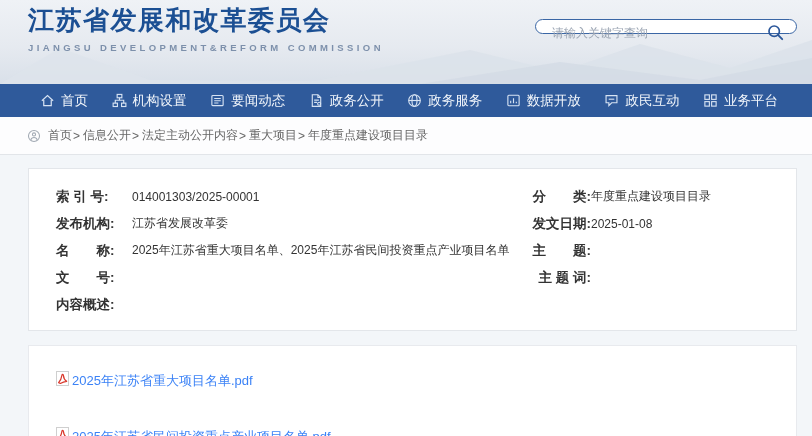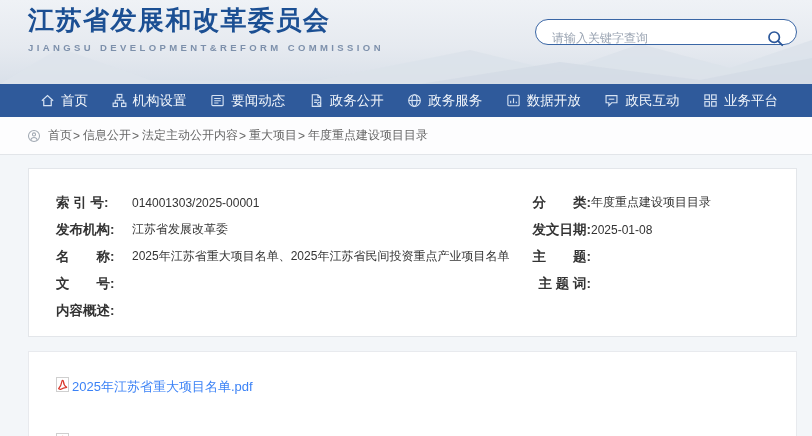--- a/index.html
+++ b/index.html
@@ -6,21 +6,21 @@
   html,body { width:812px; height:436px; overflow:hidden;
     font-family:"Liberation Sans","DejaVu Sans",sans-serif; background:#f3f6f9; }
 
   
   .header { position:relative; height:84px;
     background:linear-gradient(180deg,#eff2f6 0%,#e6eaf0 55%,#d9e0e9 100%); overflow:hidden; }
   .mountains { position:absolute; left:0; bottom:0; width:812px; height:84px; }
   .brand { position:absolute; left:28px; top:5px; }
   .brand-title { font-size:26px; font-weight:bold; color:#1b4f93; letter-spacing:1.5px; line-height:30px; }
   .brand-sub { margin-top:7px; font-size:9.5px; color:#7d90ab; letter-spacing:3.4px; font-weight:bold; }
-  .searchbox { position:absolute; right:15px; top:19px; width:262px; height:26px;
+  .searchbox { position:absolute; right:15px; top:19px; width:262px; height:15px;
     background:#fff; border:1px solid #3a66a5; border-radius:15px;
     display:flex; align-items:center; padding:12px 12px 0 16px; }
   .searchbox input { flex:1; border:none; outline:none; font-size:12px; color:#333;
     font-family:"Liberation Sans","DejaVu Sans",sans-serif; background:transparent; }
   .searchbox input::placeholder { color:#9aa4b2; }
   .search-btn { width:18px; height:18px; display:flex; align-items:center; justify-content:center; cursor:pointer; }
 
   
   .nav { height:33px; background:#2f5a9b; display:flex; align-items:center;
     justify-content:space-between; padding:0 34px 0 40px; }
@@ -31,21 +31,21 @@
   
   .crumbbar { height:38px; background:#fdfdfe; border-bottom:1px solid #e2e5e9;
     display:flex; align-items:center; padding-left:27px; }
   .crumbbar .loc { display:flex; align-items:center; margin-right:7px; }
   .crumb { font-size:12px; color:#666; cursor:pointer; }
   .crumb-sep { font-size:12px; color:#666; margin:0 3px 0 1px; }
 
   
   .content { padding-top:13px; }
   .card { background:#fff; border:1px solid #e3e6ea; margin:0 15px 0 28px; }
-  .meta-card { padding:20px 0 12px 27px; }
+  .meta-card { padding:14px 0 12px 27px; }
   .meta-row { display:flex; align-items:center; height:27px; }
   .cell-l { width:460px; flex:none; display:flex; align-items:center; }
   .cell-r { flex:1; display:flex; align-items:center;text-align:right; }
   .m-label { font-weight:bold; color:#333; font-size:13.5px; white-space:pre; flex:none; }
   .cell-l .m-label { width:76px; }
   .cell-r .m-label { width:75px; }
   .m-value { color:#333; font-size:12px; white-space:nowrap; }
 
   .attach-card { margin-top:14px; padding:25px 0 30px 27px; height:120px; border-color:#e8eaee; }
   .pdf-row { display:flex; align-items:center; gap:3px; margin-bottom:37px; }

